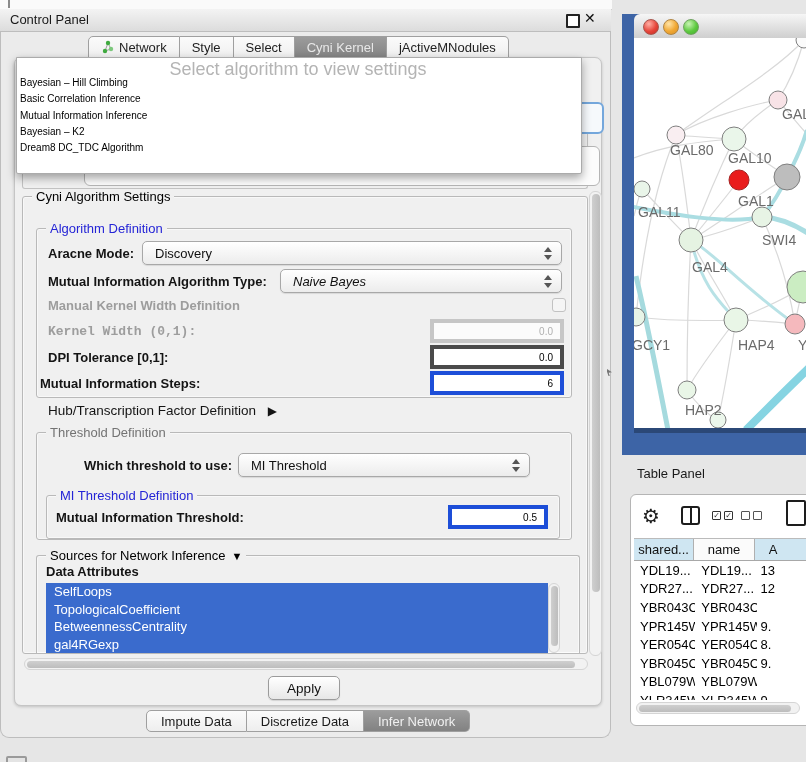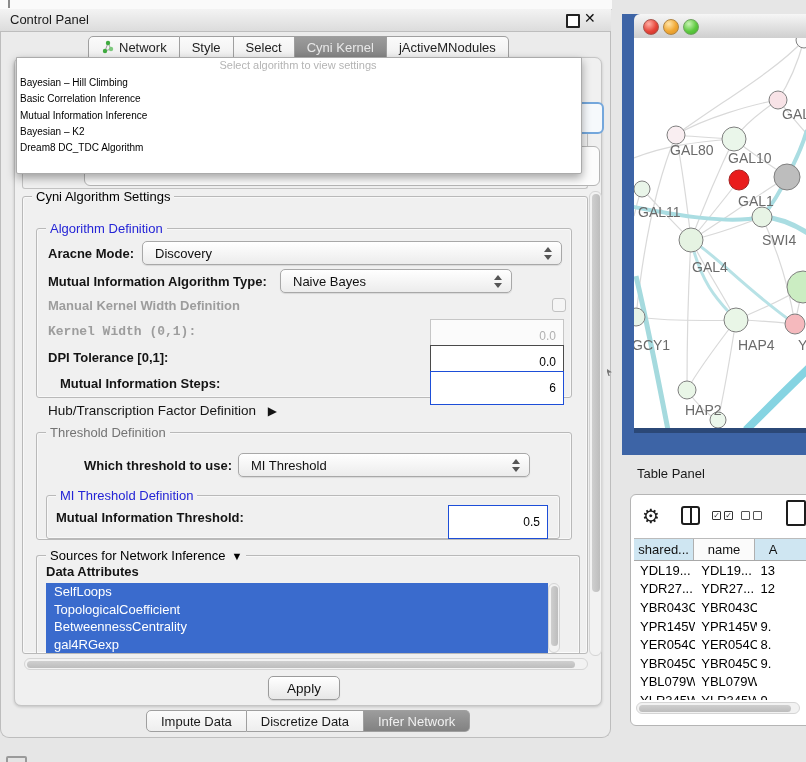--- a/index.html
+++ b/index.html
@@ -30,39 +30,39 @@
   
   .frag-combo{left:84px;top:146px;width:514px;height:38px;border:1px solid #b5b5b5;border-radius:6px;
               background:#fcfcfc;z-index:1;}
   .frag-group{left:22px;top:120px;width:564px;height:68px;border:1px solid #c2c2c2;border-top:none;
               border-radius:0 0 3px 3px;z-index:1;}
   .frag-blue{left:556px;top:102px;width:44px;height:28px;border:2px solid #74a7dc;border-radius:6px;
              background:#f6f9fc;z-index:1;}
   
   .dropdown{left:16px;top:57px;width:564px;height:115px;background:#fff;border:1px solid #ababab;
             border-radius:0 0 2px 2px;box-shadow:0 4px 10px rgba(0,0,0,.35);z-index:30;}
-  .dd-header{top:59px;left:16px;width:564px;text-align:center;font-size:11px;color:#b4b4b4;z-index:31;}
+  .dd-header{top:59px;left:16px;width:564px;text-align:center;font-size:18px;color:#b4b4b4;z-index:31;}
   .dd-list{left:20px;top:75px;width:556px;z-index:31;}
   .algo-item{font-size:10px;color:#000;height:16.3px;line-height:16.3px;white-space:nowrap;}
   
   .groupbox{border:1px solid #b9b9b9;border-radius:3px;box-shadow:inset 0 0 0 1px rgba(255,255,255,.55);}
   .gtitle{position:absolute;top:-8px;left:9px;background:#f0f0f0;padding:0 4px;font-size:13px;white-space:nowrap;}
   .blue{color:#2424d6;} .green{color:#737373;}
   .lbl{font-size:13px;font-weight:bold;color:#141414;white-space:nowrap;}
   .lbl.dis{color:#9d9d9d;}
   .plain{font-weight:normal;}
   .combo{background:linear-gradient(#ffffff,#ececec);border:1px solid #a8a8a8;border-radius:5px;
          display:flex;align-items:center;font-size:13px;color:#111;box-sizing:border-box;
          box-shadow:0 1px 1px rgba(0,0,0,.10);}
   .combo .val{padding-left:12px;white-space:nowrap;}
   .combo .arrows{margin-left:auto;margin-right:9px;display:flex;flex-direction:column;gap:3px;align-items:center;}
   .tri-up{width:0;height:0;border-left:4px solid transparent;border-right:4px solid transparent;border-bottom:5px solid #555;}
   .tri-dn{width:0;height:0;border-left:4px solid transparent;border-right:4px solid transparent;border-top:5px solid #555;}
-  .field{background:#fff;border:1px solid #1d4ed8;font-size:12px;color:#000;display:flex;align-items:center;
-         justify-content:flex-end;padding:16px 7px;box-sizing:border-box;}
+  .field{background:#fff;border:4px solid #1d4ed8;font-size:10px;color:#000;display:flex;align-items:center;
+         justify-content:flex-end;padding:8px 7px;box-sizing:border-box;}
   .field.dis{background:#fbfbfb;border-color:#c6c6c6;color:#b0b0b0;}
   .field.dark{border-color:#4a4a4a;}
   .checkbox{width:14px;height:14px;border:1px solid #c2c2c2;border-radius:3px;background:#f5f5f5;box-sizing:border-box;}
   .attr-list{left:46px;top:583px;width:502px;height:70px;overflow:hidden;background:#fff;}
   .attr-item{height:17.5px;line-height:17.5px;background:#3a6bcd;color:#fff;font-size:13px;padding-left:8px;}
   .vscroll{background:#f2f2f2;border:1px solid #d5d5d5;border-radius:6px;box-sizing:border-box;}
   .vthumb{position:absolute;left:2px;width:7px;background:linear-gradient(90deg,#cfcfcf,#bdbdbd);border-radius:5px;}
   .hscroll{background:#f2f2f2;border:1px solid #d5d5d5;border-radius:6px;box-sizing:border-box;}
   .hthumb{position:absolute;top:2px;height:7px;background:linear-gradient(#cfcfcf,#bdbdbd);border-radius:5px;}
   .btn{background:linear-gradient(#ffffff,#e7e7e7);border:1px solid #9b9b9b;border-radius:5px;
@@ -174,38 +174,38 @@
 <div class="abs lbl" style="left:48px;top:246px;">Aracne Mode:</div>
 <div class="abs combo" style="left:142px;top:241px;width:420px;height:24px;">
   <span class="val">Discovery</span>
   <span class="arrows">
       <span class="tri-up"></span>
       <span class="tri-dn"></span>
     </span>
 </div>
 
 <div class="abs lbl" style="left:48px;top:274px;">Mutual Information Algorithm Type:</div>
-<div class="abs combo" style="left:280px;top:269px;width:232px;height:24px;">
+<div class="abs combo" style="left:280px;top:269px;width:282px;height:24px;font-style:italic;">
   <span class="val">Naive Bayes</span>
   <span class="arrows">
       <span class="tri-up"></span>
       <span class="tri-dn"></span>
     </span>
 </div>
 
 <div class="abs lbl dis" style="left:48px;top:298px;">Manual Kernel Width Definition</div>
 <div class="abs checkbox" style="left:552px;top:298px;"></div>
 
 <div class="abs lbl dis" style="left:48px;top:324px;font-family:Liberation Mono, monospace;">Kernel Width (0,1):</div>
 <div class="abs field dis" style="left:430px;top:319px;width:134px;height:23px;">0.0</div>
 
 <div class="abs lbl" style="left:48px;top:350px;">DPI Tolerance [0,1]:</div>
 <div class="abs field dark" style="left:430px;top:345px;width:134px;height:23px;">0.0</div>
 
-<div class="abs lbl" style="left:60px;top:376px;">Mutual Information Steps:</div>
+<div class="abs lbl" style="left:40px;top:376px;">Mutual Information Steps:</div>
 <div class="abs field" style="left:430px;top:371px;width:134px;height:23px;">6</div>
 
 <div class="abs lbl plain" style="left:48px;top:403px;font-size:13.5px;">
   <span>Hub/Transcription Factor Definition</span>
   <span style="margin-left:8px;font-size:12px;">▶</span>
 </div>
 
 <div class="abs groupbox" style="left:36px;top:432px;width:534px;height:106px;">
   <span class="gtitle green">Threshold Definition</span>
 </div>

